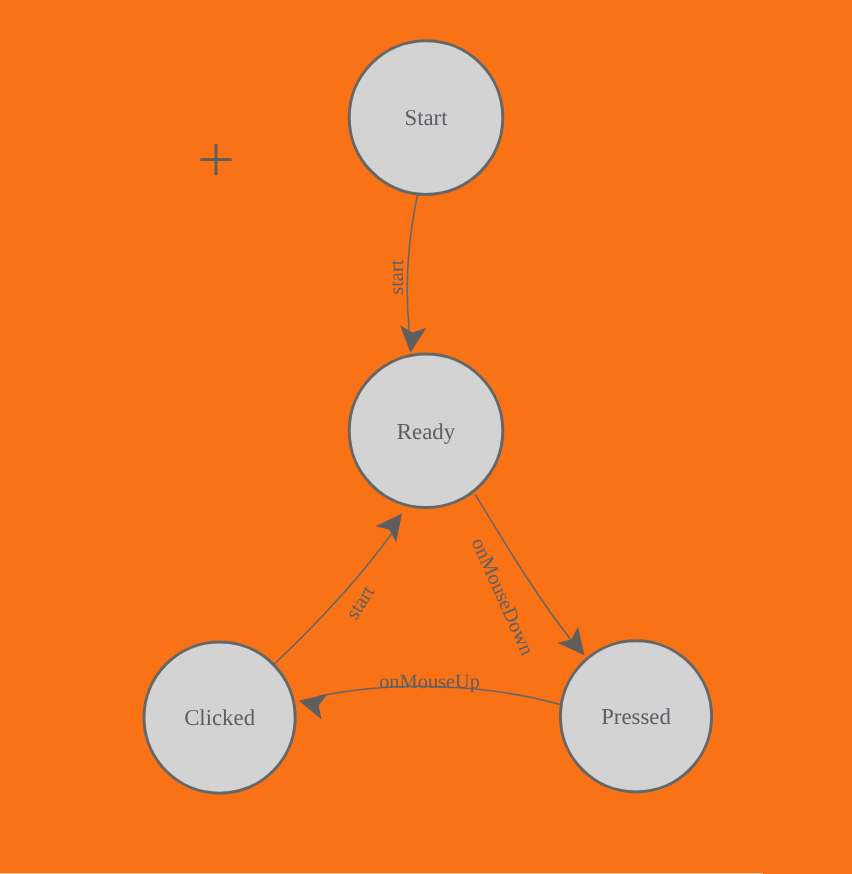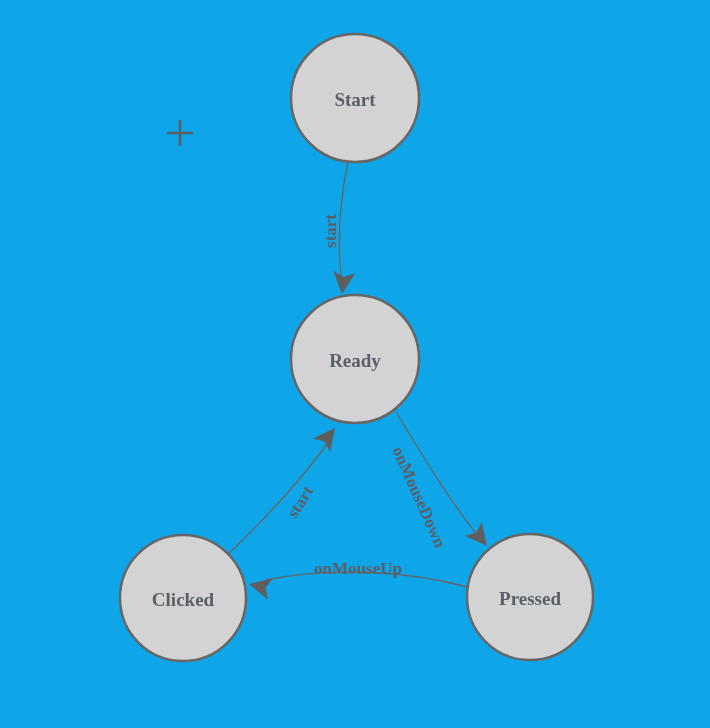--- a/index.html
+++ b/index.html
@@ -11,22 +11,21 @@
   body {
     width: 710px;
     height: 728px;
     overflow: hidden;
     font-family: "Liberation Serif", serif;
   }
   #canvas-root {
     position: relative;
     width: 710px;
     height: 728px;
-    background: #0ea5e9;
-    font-weight: bold;
+    background: #f97316;
   }
   #diagram-svg {
     position: absolute;
     top: 0;
     left: 0;
     width: 710px;
     height: 728px;
     display: block;
   }
   .node-circle {

